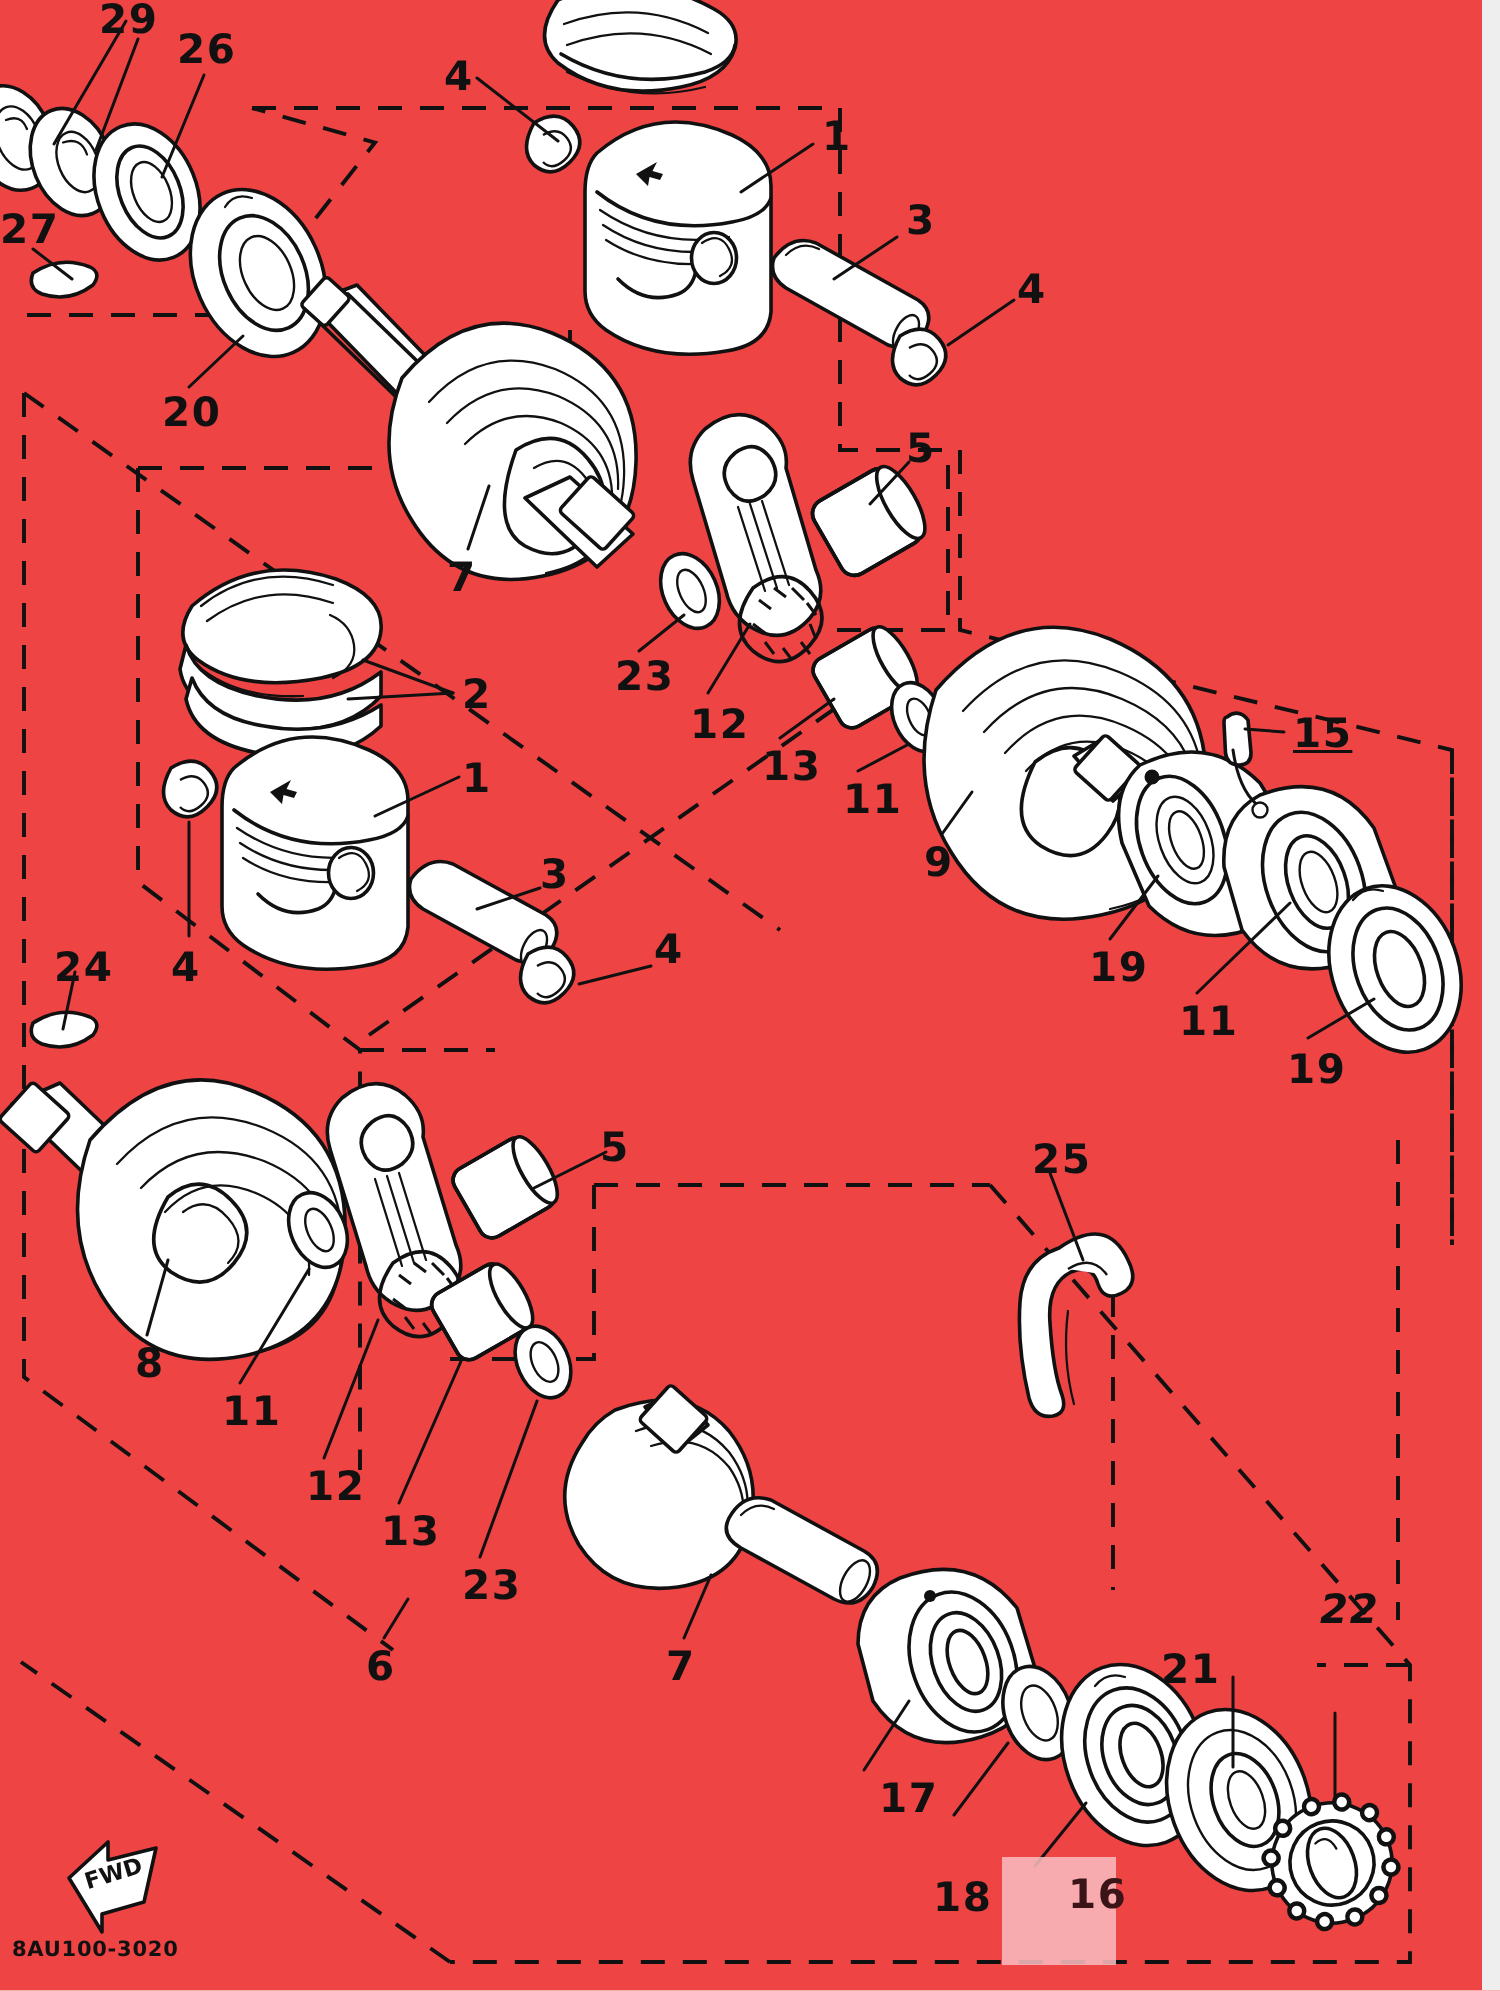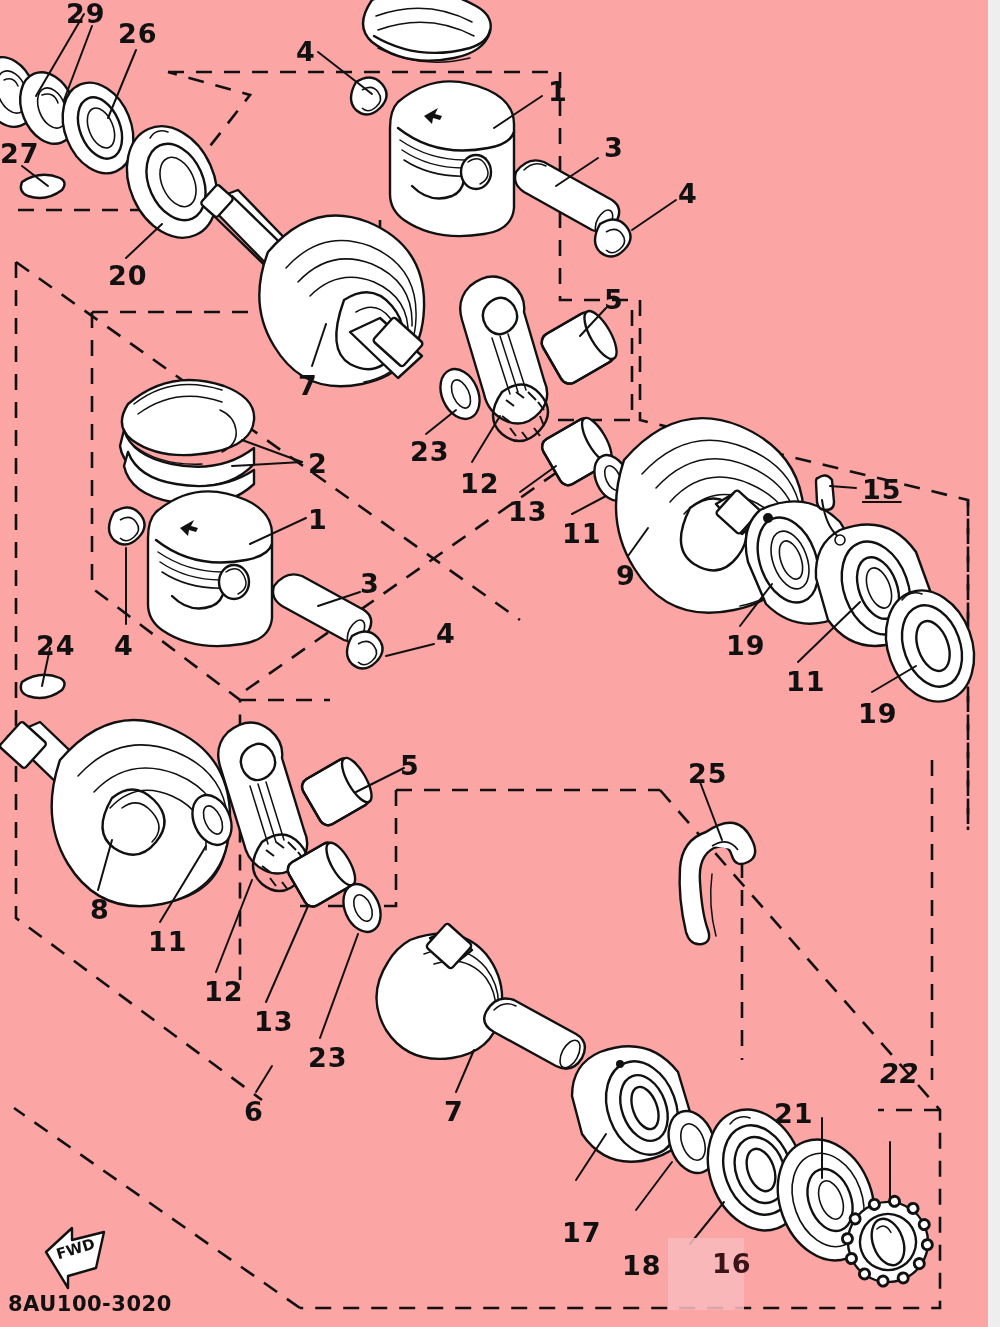--- a/index.html
+++ b/index.html
@@ -8,21 +8,21 @@
     padding: 0;
     background: #ffffff;
   }
   body {
     font-family: "DejaVu Sans", "Liberation Sans", sans-serif;
   }
   #page {
     position: relative;
     width: 1000px;
     height: 1327px;
-    background: #fca5a5;
+    background: #ef4444;
     overflow: hidden;
   }
   #right-edge {
     position: absolute;
     top: 0; right: 0;
     width: 12px; height: 100%;
     background: #eeeeee;
   }
   svg.art {
     position: absolute;
@@ -46,21 +46,21 @@
     background: #f8b9bd;
     opacity: 0.88;
   }
   .callout.on-highlight { color: #3a1416; }
   #partnumber {
     position: absolute;
     left: 8px;
     top: 1292px;
     font-family: "DejaVu Sans", "Liberation Sans", sans-serif;
     font-weight: 700;
-    font-size: 21px;
+    font-size: 14px;
     letter-spacing: 0.5px;
     color: #111;
     text-align: center;
   }
   #fwd-label {
     position: absolute;
     left: 56px;
     top: 1240px;
     font-family: "DejaVu Sans", "Liberation Sans", sans-serif;
     font-weight: 700;
@@ -510,21 +510,21 @@
   <div class="callout" style="left:36px; top:632px;">24</div>
   <div class="callout" style="left:90px; top:896px;">8</div>
   <div class="callout" style="left:148px; top:928px;">11</div>
   <div class="callout" style="left:204px; top:978px;">12</div>
   <div class="callout" style="left:254px; top:1008px;">13</div>
   <div class="callout" style="left:308px; top:1044px;">23</div>
   <div class="callout" style="left:400px; top:752px;">5</div>
   <div class="callout" style="left:688px; top:760px;">25</div>
   <div class="callout" style="left:244px; top:1098px;">6</div>
   <div class="callout" style="left:444px; top:1098px;">7</div>
-  <div class="callout" style="left:562px; top:1186px;margin-top:33px;">17</div>
+  <div class="callout" style="left:586px; top:1186px;">17</div>
   <div class="callout" style="left:622px; top:1216px;margin-top:36px;">18</div>
   <div class="callout on-highlight" style="left:676px; top:1250px;margin-left:36px;">16</div>
   <div class="callout" style="left:774px; top:1100px;">21</div>
   <div class="callout" style="left:880px; top:1060px;font-style:italic;">22</div>
 
   <div id="fwd-label">FWD</div>
   <div id="partnumber">8AU100-3020</div>
 
   <div id="right-edge"></div>
 </div>

